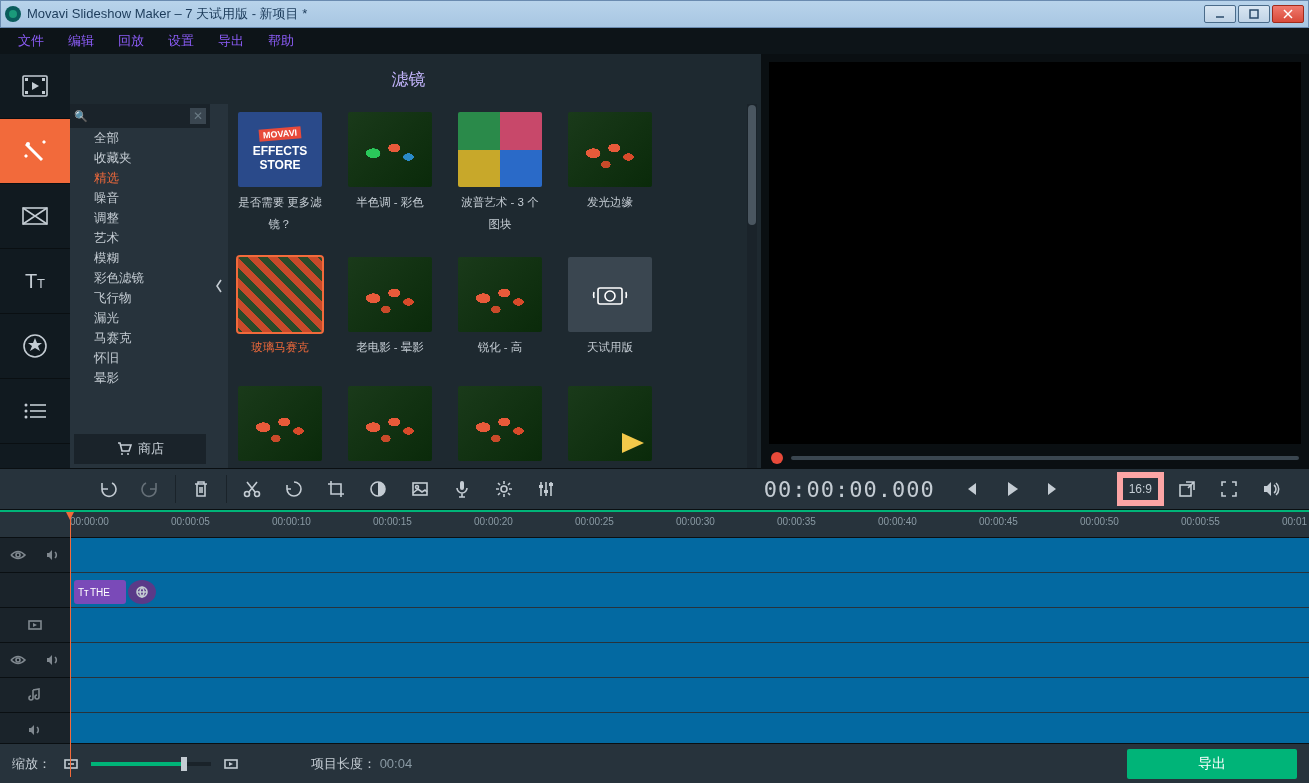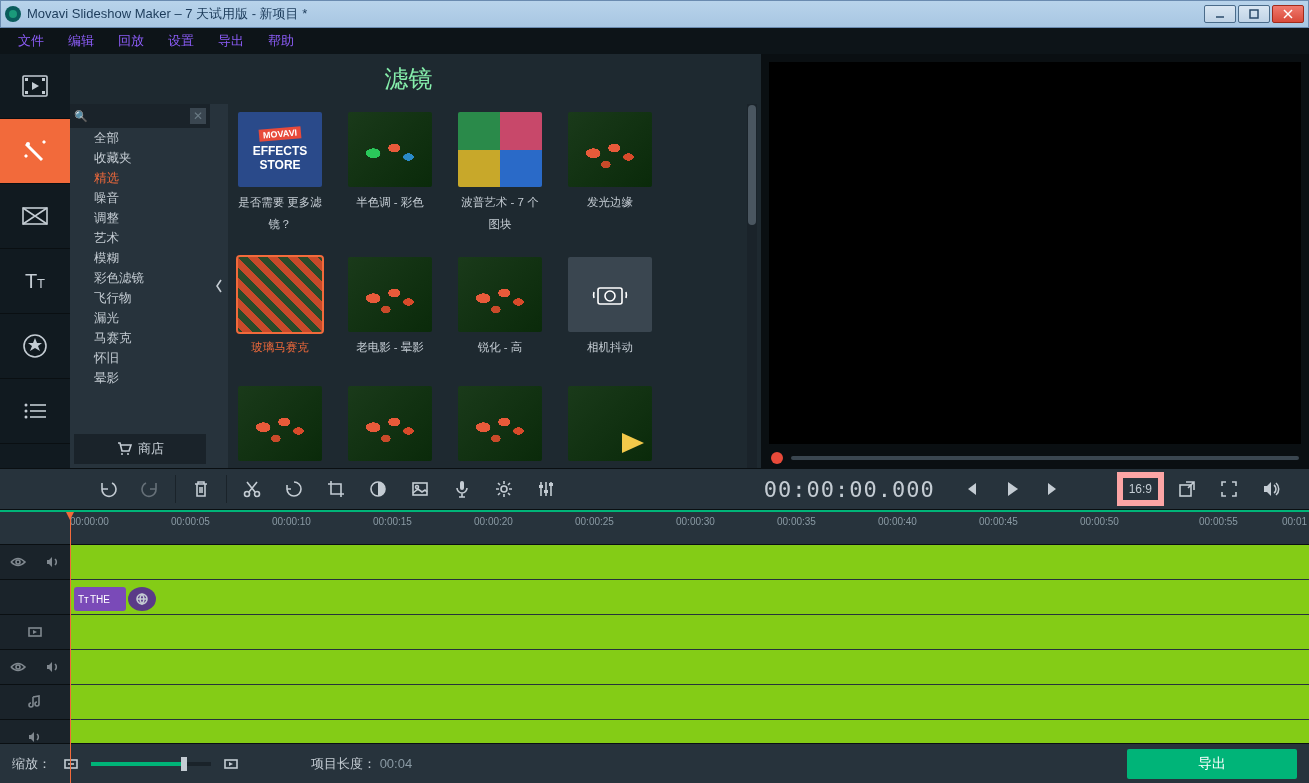--- a/index.html
+++ b/index.html
@@ -33,21 +33,21 @@
 .searchbox .clear { margin-left: auto; color: #6a7a84; cursor: pointer; width:16px; height:16px; display:flex; align-items:center; justify-content:center; background:#3a4650; }
 .catlist { flex: 1; overflow: hidden; }
 .catlist .cat { padding: 2px 24px; font-size: 12.5px; color: #c4ccd3; cursor: pointer; line-height: 16px; }
 .catlist .cat.active { color: #f26a3b; }
 .storebtn { height: 30px; margin: 4px; background: #1a232a; display: flex; align-items: center; justify-content: center; gap: 6px; color: #c4ccd3; cursor: pointer; font-size:13px; }
 
 .collapse { width: 18px; background: #27333c; display: flex; align-items: center; justify-content: center; cursor: pointer; margin-top:50px;}
 .collapse svg { width:10px; height:16px; }
 
 .gallery { flex: 1; background: #1e2930; display: flex; flex-direction: column; overflow: hidden; position:relative; }
-.gallery .gtitle { height: 50px; display: flex; align-items: center; justify-content: center; font-size: 24px; color: #86efac; position:absolute; left:-158px; right:0; top:0; }
+.gallery .gtitle { height: 50px; display: flex; align-items: center; justify-content: center; font-size: 17px; color: #c4b5fd; position:absolute; left:-158px; right:0; top:0; }
 .thumbs { padding: 8px 0 8px 10px; display: grid; grid-template-columns: repeat(4, 84px); gap: 22px 26px; overflow-y: auto; margin-top:50px; }
 .thumb { width: 84px; display: flex; flex-direction: column; align-items: center; cursor: pointer; }
 .thumb .img { width: 84px; height: 75px; background: #2a3640; border-radius: 2px; position: relative; overflow:hidden; }
 .thumb .lbl { margin-top: 4px; font-size: 11.5px; color: #c4ccd3; text-align: center; line-height: 22px; min-height:28px; }
 .thumb.selected .img { outline: 2px solid #f26a3b; }
 .thumb.selected .lbl { color: #f26a3b; }
 .thumb .img.store { background:#2a4a8a; display:flex; flex-direction:column; align-items:center; justify-content:center; color:#fff; font-weight:bold; font-size:12px; }
 .thumb .img.store .tag { background:#e84a3a; padding:1px 4px; font-size:9px; margin-bottom:4px; transform:rotate(-5deg); }
 .thumb .img.flowers { background: linear-gradient(135deg,#1a3a1a,#0a2a0a); position:relative; }
 .thumb .img.flowers::before { content:""; position:absolute; inset:0; background:
@@ -82,32 +82,32 @@
 .toolrow { height: 42px; background: #27333c; display: flex; align-items: center; padding: 0 17px; border-top:1px solid #0a0f12; border-bottom:1px solid #0a0f12;}
 .toolrow .tbtn { width: 40px; height: 36px; display: flex; align-items: center; justify-content: center; cursor: pointer; border-radius:2px; margin:0 1px; }
 .toolrow .tbtn svg { width: 20px; height: 20px; }
 .toolrow .sep { width: 1px; height: 28px; background: #1a232a; margin: 0 4px; }
 .toolrow .spacer { flex: 1; }
 .toolrow .timecode { font-family: monospace; font-size: 22px; color: #c4ccd3; letter-spacing: 1px; margin: 0 14px; }
 .toolrow .ratio { border: 6px solid #fca5a5; padding: 4px 6px; font-size: 12px; cursor:pointer; margin:0 2px;}
 
 
 .timeline { background: #1e2930; border-top: 2px solid #00b478; }
-.ruler { height: 33px; background: #27333c; display: flex; position: relative; border-bottom:1px solid #0a0f12;}
+.ruler { height: 26px; background: #27333c; display: flex; position: relative; border-bottom:1px solid #0a0f12;}
 .ruler .rhead { width: 70px; background: #27333c; }
 .ruler .ticks { flex: 1; position: relative; font-size: 10px; color: #8a9aa4; }
 .ruler .tick { position: absolute; top: 4px; }
 .ruler .playhead { position: absolute; left: 70px; top: 0; bottom: -240px; width: 1px; background: #f26a3b; z-index:5;}
 .ruler .playhead::before { content:""; position:absolute; top:0; left:-4px; width:0; height:0; border-left:4px solid transparent; border-right:4px solid transparent; border-top:8px solid #f26a3b; }
 
 .tracks { height: 210px; display: flex; position:relative;}
 .trackheads { width: 70px; background: #1a232a; display: flex; flex-direction: column; }
 .trackheads .th { flex: 1; display: flex; align-items: center; justify-content: space-around; border-bottom: 1px solid #0a0f12; }
 .trackheads .th svg { width: 16px; height: 16px; opacity:0.6; }
-.trackarea { flex: 1; background: #84cc16; position: relative; }
+.trackarea { flex: 1; background: #0369a1; position: relative; }
 .trackarea .lane { position: absolute; left: 0; right: 0; height: 35px; border-bottom: 1px solid #27333c; }
 .trackarea .clip { position: absolute; height: 24px; border-radius: 3px; display: flex; align-items: center; padding: 0 4px; font-size: 10px; color: #fff; overflow:hidden; cursor:pointer;}
 .clip.title { background: #7a4ab8; left: 4px; top: 42px; width: 52px; }
 .clip.fx { background: #5a3a88; left: 58px; top: 42px; width: 28px; border-radius:50%; justify-content:center;}
 
 
 .bottombar { position:absolute; bottom:0; left:0; right:0; height: 40px; background: #27333c; display: flex; align-items: center; padding: 0 12px; gap: 10px; border-top:1px solid #0a0f12;}
 .bottombar .zoomlbl { font-size: 13px; }
 .bottombar .zslider { width: 120px; height: 4px; background: #1a232a; position: relative; cursor:pointer;}
 .bottombar .zslider .fill { position: absolute; left: 0; top: 0; bottom: 0; width: 75%; background: #00b478; }
@@ -259,21 +259,21 @@
           <div class="img half"></div>
           <div class="lbl">半色调 - 彩色</div>
         </div>
         <div class="thumb">
           <div class="img pop">
             <div></div>
             <div></div>
             <div></div>
             <div></div>
           </div>
-          <div class="lbl">波普艺术 - 7 个图块</div>
+          <div class="lbl">波普艺术 - 3 个图块</div>
         </div>
         <div class="thumb">
           <div class="img flowers"></div>
           <div class="lbl">发光边缘</div>
         </div>
         <div class="thumb selected">
           <div class="img mosaic"></div>
           <div class="lbl">玻璃马赛克</div>
         </div>
         <div class="thumb">
@@ -285,21 +285,21 @@
           <div class="lbl">锐化 - 高</div>
         </div>
         <div class="thumb">
           <div class="img camera">
             <svg viewBox="0 0 40 30">
               <rect x="8" y="8" width="24" height="16" rx="2" stroke="#fff"></rect>
               <circle cx="20" cy="16" r="5" stroke="#fff"></circle>
               <path d="M4 12 a12 12 0 0 0 0 6 M36 12 a12 12 0 0 1 0 6" stroke="#fff"></path>
             </svg>
           </div>
-          <div class="lbl">相机抖动</div>
+          <div class="lbl">天试用版</div>
         </div>
         <div class="thumb">
           <div class="img flowers"></div>
           <div class="lbl"></div>
         </div>
         <div class="thumb">
           <div class="img flowers"></div>
           <div class="lbl"></div>
         </div>
         <div class="thumb">
@@ -440,21 +440,21 @@
         <span class="tick" style="left: 101px;">00:00:05</span>
         <span class="tick" style="left: 202px;">00:00:10</span>
         <span class="tick" style="left: 303px;">00:00:15</span>
         <span class="tick" style="left: 404px;">00:00:20</span>
         <span class="tick" style="left: 505px;">00:00:25</span>
         <span class="tick" style="left: 606px;">00:00:30</span>
         <span class="tick" style="left: 707px;">00:00:35</span>
         <span class="tick" style="left: 808px;">00:00:40</span>
         <span class="tick" style="left: 909px;">00:00:45</span>
         <span class="tick" style="left: 1010px;">00:00:50</span>
-        <span class="tick" style="left: 1111px; margin-left: 18px;">00:00:55</span>
+        <span class="tick" style="left: 1111px;">00:00:55</span>
         <span class="tick" style="left: 1212px;">00:01</span>
       </div>
     <div class="playhead"></div>
   </div>
   <div class="tracks">
     <div class="trackheads">
       <div class="th">
           <svg viewBox="0 0 16 16">
             <path d="M1 8 q7 -7 14 0 q-7 7 -14 0"></path>
             <circle cx="8" cy="8" r="2"></circle>

